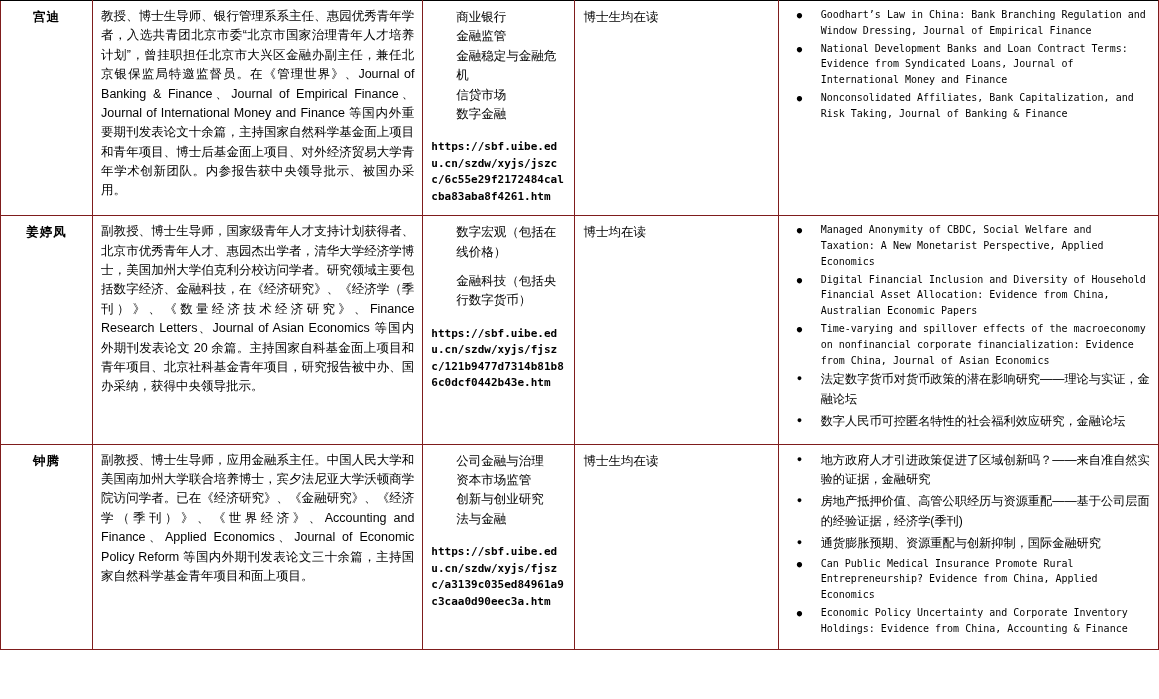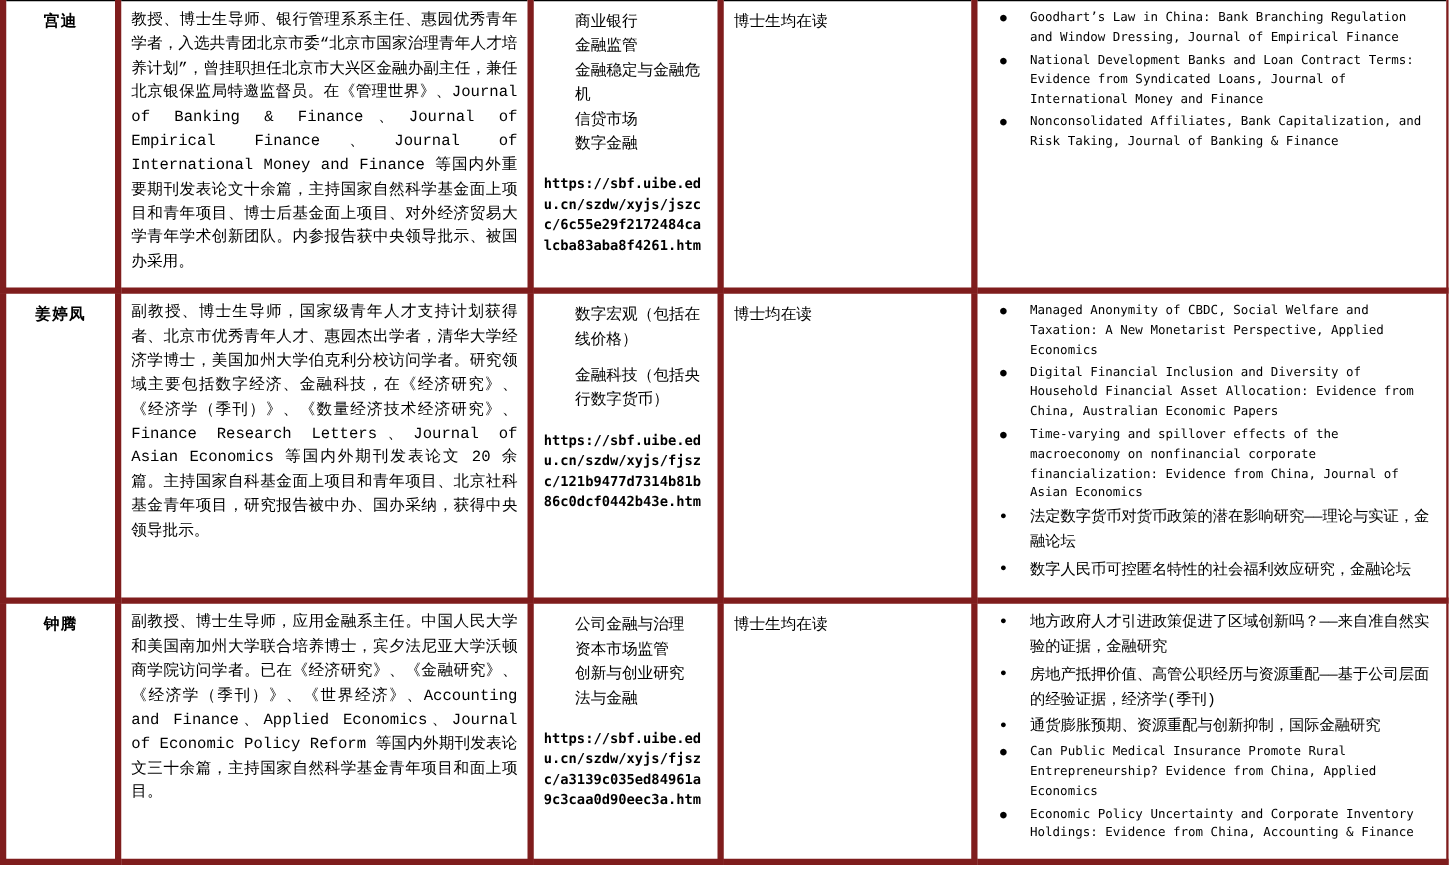--- a/index.html
+++ b/index.html
@@ -18,21 +18,21 @@
     overflow: hidden;
     background: #ffffff;
   }
   table.faculty {
     border-collapse: collapse;
     table-layout: fixed;
     width: 1159px;
     margin: 0;
   }
   table.faculty td {
-    border: 5px solid #7f1d1d;
+    border: 1px solid #7f1d1d;
     vertical-align: top;
     padding: 6px 8px 10px 8px;
     font-size: 12.5px;
     line-height: 1.55;
   }
   
   col.c-name   { width: 92px; }
   col.c-bio    { width: 330px; }
   col.c-fields { width: 152px; }
   col.c-stud   { width: 203px; }
@@ -42,21 +42,21 @@
     text-align: center;
     vertical-align: middle;
     font-weight: bold;
     font-family: "DejaVu Sans", "Liberation Sans", sans-serif;
     font-size: 13.5px;
     letter-spacing: 1px;
   }
   td.bio {
     text-align: justify;
     text-justify: inter-ideograph;
-    font-family: Liberation Mono, monospace;
+    font-family: Liberation Sans, sans-serif;
     font-size: 12.2px;
     line-height: 1.62;
   }
   td.fields {
     font-family: "DejaVu Sans", "Liberation Sans", sans-serif;
     font-size: 12.2px;
     line-height: 1.62;
   }
   td.fields .fld { display: block; margin-left: 25px; }
   td.fields .url {
@@ -85,21 +85,21 @@
   ul.publist li {
     position: relative;
     padding-left: 34px;
     margin-bottom: 2px;
     font-family: "DejaVu Sans Mono", "Liberation Mono", monospace;
     font-size: 10px;
     line-height: 1.58;
     text-align: left;
   }
   ul.publist li.cjk {
-    font-family: Liberation Mono, monospace;
+    font-family: Liberation Sans, sans-serif;
     font-size: 12.2px;
     line-height: 1.62;
   }
   ul.publist li::before {
     content: "●";
     position: absolute;
     left: 10px;
     top: 0;
     font-size: 9px;
     line-height: 1.9;

